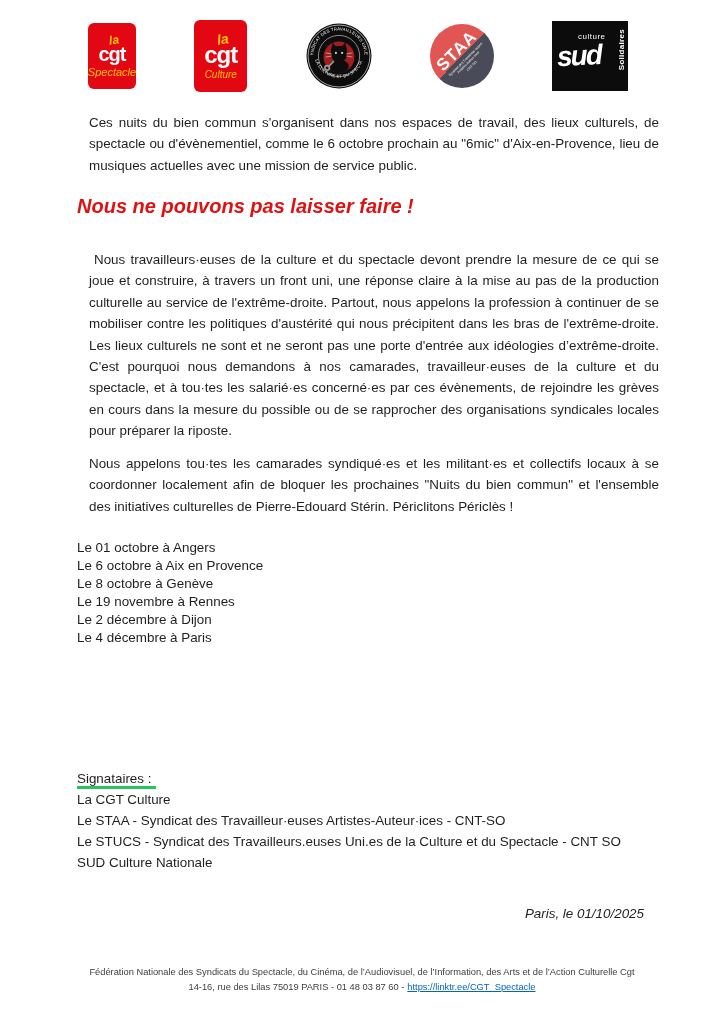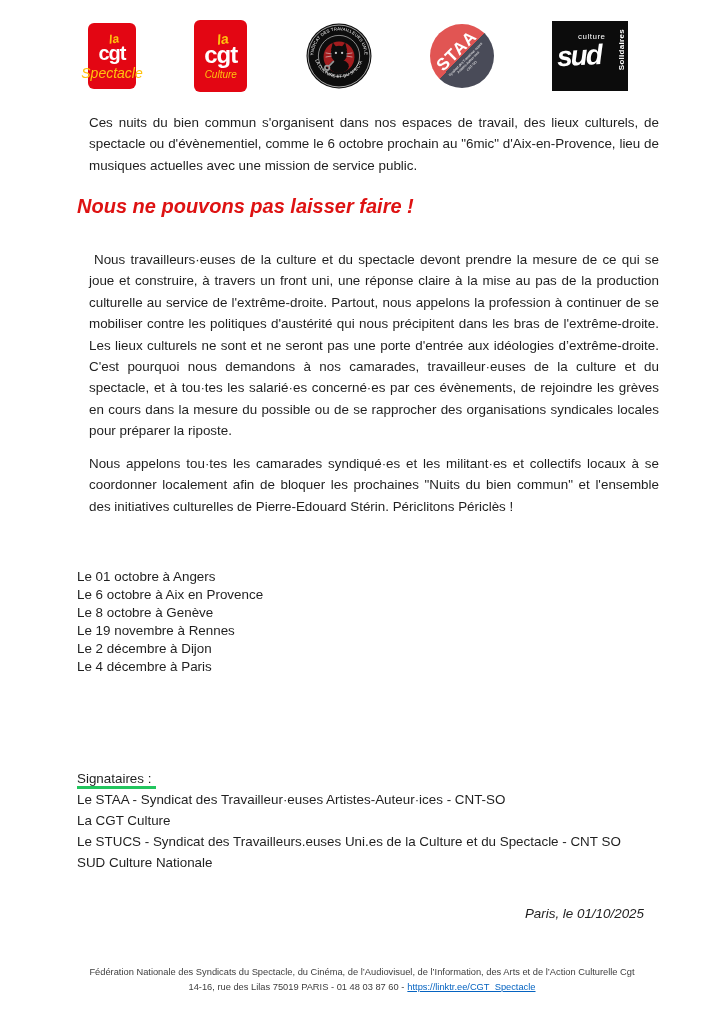--- a/index.html
+++ b/index.html
@@ -16,21 +16,21 @@
             align-items:center;justify-content:center;}
   .logo-spectacle{width:48px;height:66px;}
   .logo-culture{width:53px;height:72px;}
   .cgt-la{font-style:italic;font-weight:bold;color:#ffc20e;line-height:1;transform:rotate(-8deg);}
   .logo-spectacle .cgt-la{font-size:12px;margin-bottom:-2px;margin-left:4px;}
   .logo-culture .cgt-la{font-size:14px;margin-bottom:-3px;margin-left:4px;}
   .cgt-main{font-weight:bold;letter-spacing:-1px;line-height:1;}
   .logo-spectacle .cgt-main{font-size:20px;}
   .logo-culture .cgt-main{font-size:24px;}
   .cgt-sub{font-style:italic;color:#ffc20e;line-height:1;margin-top:3px;}
-  .logo-spectacle .cgt-sub{font-size:14px;}
+  .logo-spectacle .cgt-sub{font-size:11px;}
   .logo-culture .cgt-sub{font-size:10px;}
 
   .logo-stucs{width:66px;height:66px;}
 
   .logo-staa{width:64px;height:64px;border-radius:50%;overflow:hidden;position:relative;
              background:linear-gradient(135deg,#e15553 50%,#494b58 50%);}
   .staa-rot{position:absolute;inset:0;display:flex;flex-direction:column;align-items:center;
             justify-content:center;transform:rotate(-45deg);}
   .staa-acronym{color:#ffffff;font-weight:bold;font-size:17px;letter-spacing:1px;line-height:1;}
   .staa-sub{color:#f2f2f2;font-size:3.4px;line-height:4.4px;text-align:center;margin-top:2px;}
@@ -47,21 +47,21 @@
         text-align:justify;}
   .p1{top:112px;}
   .p2{top:249px;text-indent:5px;}
   .p3{top:453px;}
 
   .red-heading{position:absolute;left:77px;width:572px;margin:0;color:#de1212;
                font-weight:bold;font-size:20px;font-style:italic;}
   .h1pos{top:192px;line-height:28px;}
   .h2pos{top:681px;line-height:37px;}
 
-  .dates{position:absolute;left:77px;top:539px;font-size:13.4px;line-height:17.9px;margin-top:29px;}
+  .dates{position:absolute;left:77px;top:539px;font-size:13.4px;line-height:17.9px;}
   .signatories{position:absolute;left:77px;top:769px;font-size:13.4px;line-height:20.9px;}
   .sig-label span{border-bottom:3px solid #22c55e;padding-right:5px;}
 
   .dateline{position:absolute;right:80px;top:906px;font-size:13.4px;font-style:italic;}
 
   .footer{position:absolute;left:0;top:965px;width:724px;text-align:center;
           font-size:9.3px;line-height:14.5px;color:#3d3d3d;}
   .footer a{color:#0563c1;text-decoration:underline;margin-left:3px;}
 </style>
 </head>
@@ -147,22 +147,22 @@
     <div>Le 6 octobre à Aix en Provence</div>
     <div>Le 8 octobre à Genève</div>
     <div>Le 19 novembre à Rennes</div>
     <div>Le 2 décembre à Dijon</div>
     <div>Le 4 décembre à Paris</div>
   </div>
 
 
   <div class="signatories">
     <div class="sig-label"><span>Signataires :</span></div>
+    <div>La CGT Culture</div>
     <div>Le STAA - Syndicat des Travailleur·euses Artistes-Auteur·ices - CNT-SO</div>
-    <div>La CGT Culture</div>
     <div>Le STUCS - Syndicat des Travailleurs.euses Uni.es de la Culture et du Spectacle - CNT SO</div>
     <div>SUD Culture Nationale</div>
   </div>
 
   <div class="dateline">Paris, le 01/10/2025</div>
 
   <div class="footer">
     <div>Fédération Nationale des Syndicats du Spectacle, du Cinéma, de l’Audiovisuel, de l’Information, des Arts et de l’Action Culturelle Cgt</div>
     <div>
       <span>14-16, rue des Lilas 75019 PARIS - 01 48 03 87 60 -</span><a href="#">https://linktr.ee/CGT_Spectacle</a>

